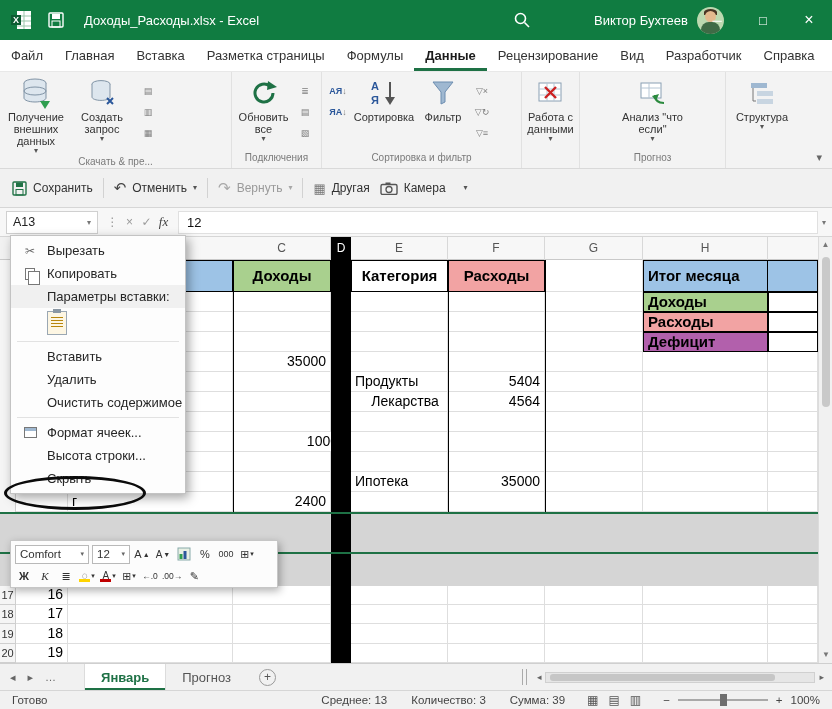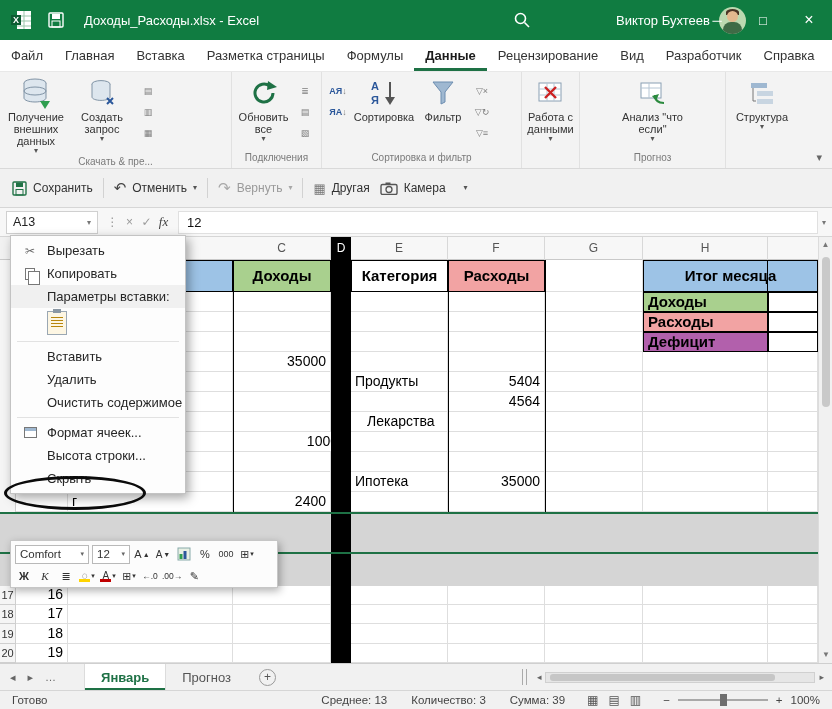--- a/index.html
+++ b/index.html
@@ -143,21 +143,21 @@
     </div>
     <div class="tb-abs" style="left:84px">
       <span class="tb-title">Доходы_Расходы.xlsx - Excel</span>
     </div>
     <div class="tb-abs" style="left:514px">
       <svg width="16" height="16">
           <circle cx="6.5" cy="6.5" r="5" fill="none" stroke="#fff" stroke-width="1.6"></circle>
           <path d="M10.5 10.5 L15 15" stroke="#fff" stroke-width="1.6"></path>
         </svg>
     </div>
-    <div class="tb-abs" style="left:616px">
+    <div class="tb-abs" style="left:594px">
       <span class="tb-title">Виктор Бухтеев</span>
       <span class="avatar">
           <span class="hair"></span>
           <span class="head"></span>
           <span class="body"></span>
         </span>
     </div>
     <div class="wbtns">
       <div class="wbtn">─</div>
       <div class="wbtn">□</div>
@@ -558,31 +558,31 @@
       <div class="gcell" style="left: 331px; top: 644px; width: 20px; height: 19px;"></div>
       <div class="gcell" style="left: 351px; top: 644px; width: 97px; height: 19px;"></div>
       <div class="gcell" style="left: 448px; top: 644px; width: 97px; height: 19px;"></div>
       <div class="gcell" style="left: 545px; top: 644px; width: 98px; height: 19px;"></div>
       <div class="gcell" style="left: 643px; top: 644px; width: 125px; height: 19px;"></div>
       <div class="gcell" style="left: 768px; top: 644px; width: 50px; height: 19px;"></div>
       <div class="gcell val" style="left: 68px; top: 260px; width: 165px; height: 32px; line-height: 30px; background: rgb(157, 195, 230); border: 1px solid rgb(0, 0, 0); text-align: left;"></div>
       <div class="gcell val" style="left: 233px; top: 260px; width: 98px; height: 32px; line-height: 30px; background: rgb(169, 208, 142); border: 1px solid rgb(0, 0, 0); font-weight: 700; font-size: 15px; text-align: center;">Доходы</div>
       <div class="gcell val" style="left: 351px; top: 260px; width: 97px; height: 32px; line-height: 30px; background: rgb(255, 255, 255); border: 1px solid rgb(0, 0, 0); font-weight: 700; font-size: 15px; text-align: center;">Категория</div>
       <div class="gcell val" style="left: 448px; top: 260px; width: 97px; height: 32px; line-height: 30px; background: rgb(242, 163, 163); border: 1px solid rgb(0, 0, 0); font-weight: 700; font-size: 15px; text-align: center;">Расходы</div>
-      <div class="gcell val" style="left: 643px; top: 260px; width: 175px; height: 32px; line-height: 30px; background: rgb(157, 195, 230); border: 1px solid rgb(0, 0, 0); font-weight: 700; font-size: 15px; text-align: center;">Итог месяца</div>
+      <div class="gcell val" style="left: 643px; top: 260px; width: 175px; height: 32px; line-height: 30px; background: rgb(157, 195, 230); border: 1px solid rgb(0, 0, 0); font-weight: 700; font-size: 15px; ">Итог месяца</div>
       <div class="gcell val" style="left: 643px; top: 292px; width: 125px; height: 20px; line-height: 18px; background: rgb(169, 208, 142); border: 1px solid rgb(0, 0, 0); font-weight: 700; font-size: 15px; text-align: left;">Доходы</div>
       <div class="gcell val" style="left: 768px; top: 292px; width: 50px; height: 20px; line-height: 18px; background: rgb(255, 255, 255); border: 1px solid rgb(0, 0, 0); text-align: left;"></div>
       <div class="gcell val" style="left: 643px; top: 312px; width: 125px; height: 20px; line-height: 18px; background: rgb(242, 163, 163); border: 1px solid rgb(0, 0, 0); font-weight: 700; font-size: 15px; text-align: left;">Расходы</div>
       <div class="gcell val" style="left: 768px; top: 312px; width: 50px; height: 20px; line-height: 18px; background: rgb(255, 255, 255); border: 1px solid rgb(0, 0, 0); text-align: left;"></div>
       <div class="gcell val" style="left: 643px; top: 332px; width: 125px; height: 20px; line-height: 18px; background: rgb(178, 96, 172); border: 1px solid rgb(0, 0, 0); font-weight: 700; font-size: 15px; text-align: left;">Дефицит</div>
       <div class="gcell val" style="left: 768px; top: 332px; width: 50px; height: 20px; line-height: 18px; background: rgb(255, 255, 255); border: 1px solid rgb(0, 0, 0); text-align: left;"></div>
       <div class="gcell val" style="left: 233px; top: 352px; width: 98px; height: 20px; line-height: 18px; text-align: right;">35000</div>
       <div class="gcell val" style="left: 351px; top: 372px; width: 97px; height: 20px; line-height: 18px; text-align: left;">Продукты</div>
       <div class="gcell val" style="left: 448px; top: 372px; width: 97px; height: 20px; line-height: 18px; text-align: right;">5404</div>
-      <div class="gcell val" style="left: 351px; top: 412px; width: 97px; height: 20px; line-height: 18px; text-align: left; padding-left: 16px;">Лекарства</div>
+      <div class="gcell val" style="left: 351px; top: 392px; width: 97px; height: 20px; line-height: 18px; text-align: center; padding-left: 16px;">Лекарства</div>
       <div class="gcell val" style="left: 448px; top: 392px; width: 97px; height: 20px; line-height: 18px; text-align: right;">4564</div>
       <div class="gcell val" style="left: 68px; top: 432px; width: 165px; height: 20px; line-height: 18px; text-align: left;">ба</div>
       <div class="gcell val" style="left: 245px; top: 432px; width: 98px; height: 20px; line-height: 18px; text-align: right;">1000</div>
       <div class="gcell val" style="left: 351px; top: 472px; width: 97px; height: 20px; line-height: 18px; text-align: left;">Ипотека</div>
       <div class="gcell val" style="left: 448px; top: 472px; width: 97px; height: 20px; line-height: 18px; text-align: right;">35000</div>
       <div class="gcell val" style="left: 68px; top: 492px; width: 165px; height: 20px; line-height: 18px; text-align: left;">г</div>
       <div class="gcell val" style="left: 233px; top: 492px; width: 98px; height: 20px; line-height: 18px; text-align: right;">2400</div>
       <div class="gcell val" style="left: 16px; top: 586px; width: 52px; height: 19px; line-height: 17px; text-align: right;">16</div>
       <div class="gcell val" style="left: 16px; top: 605px; width: 52px; height: 19px; line-height: 17px; text-align: right;">17</div>
       <div class="gcell val" style="left: 16px; top: 624px; width: 52px; height: 20px; line-height: 18px; text-align: right;">18</div>

